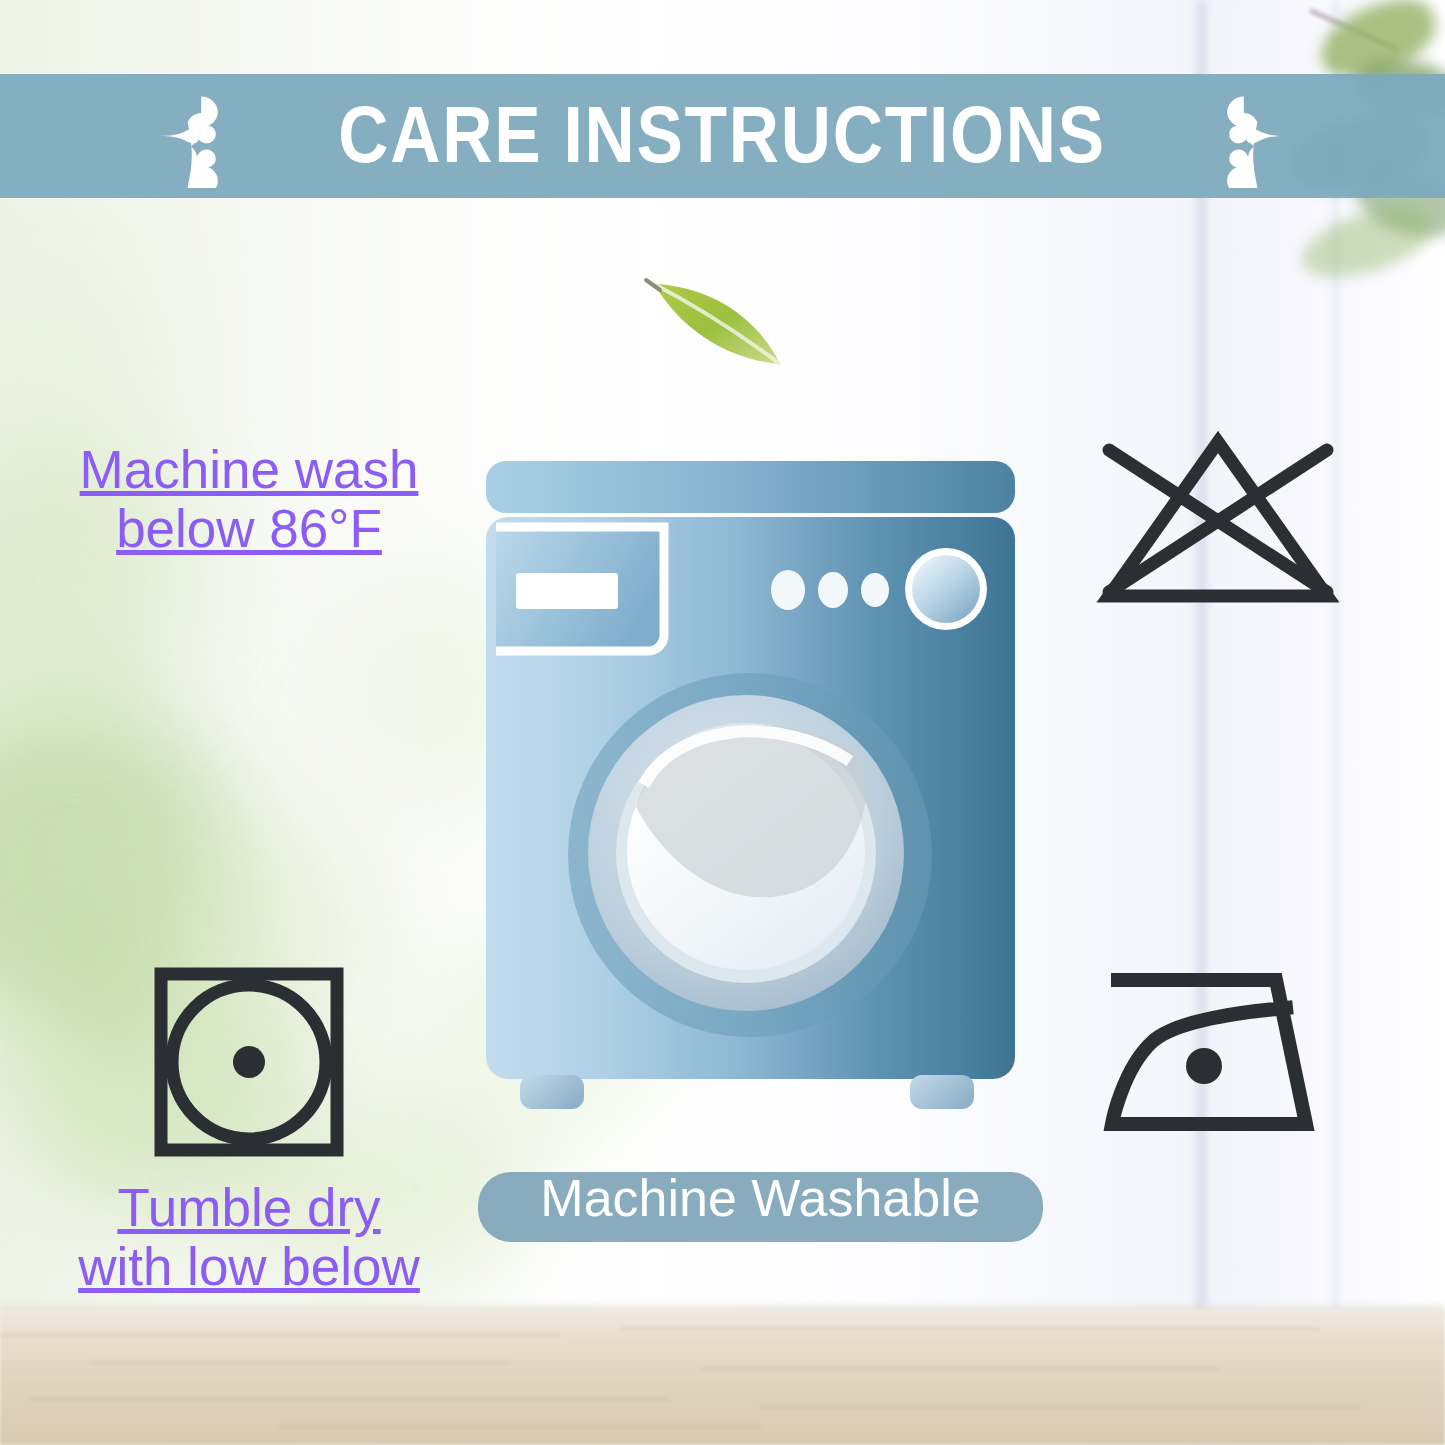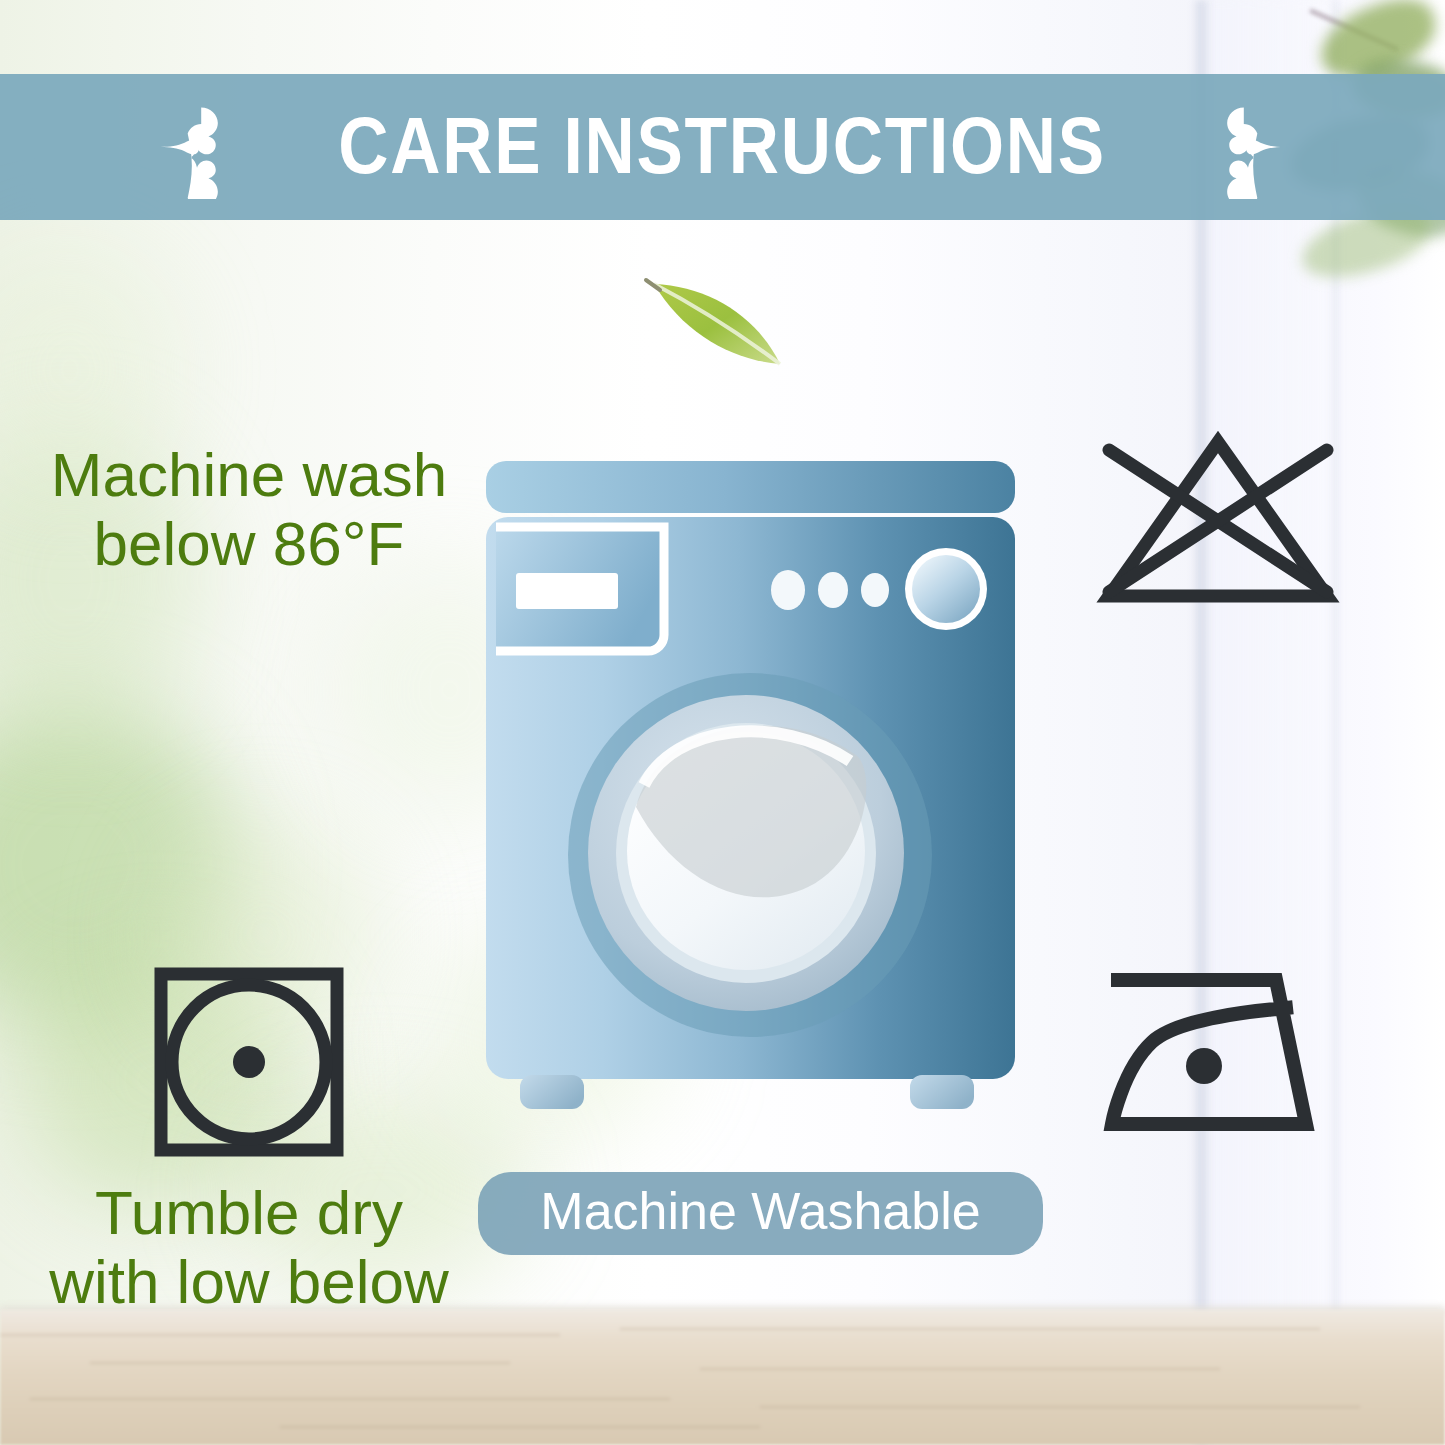--- a/index.html
+++ b/index.html
@@ -87,21 +87,21 @@
     filter:blur(3px);
   }
   .grain {
     position:absolute; height:2px;
     background:rgba(176,156,130,.30);
     filter:blur(1.2px);
   }
 
   
   .banner {
-    position:absolute; left:0; top:74px; width:100%; height:146px;
+    position:absolute; left:0; top:74px; width:100%; height:124px;
     background:rgba(124,169,188,.93);
     z-index:3;
     display:flex; align-items:center; justify-content:center; gap:38px;
   }
   .banner-title {
     color:#ffffff;
     font-size:79px;
     font-weight:700;
     letter-spacing:2px;
     line-height:1;
@@ -113,40 +113,41 @@
   .fleur { width:104px; height:104px; flex:none; }
 
   
   .floating-leaf { position:absolute; left:640px; top:268px; z-index:4; }
 
   
   .cell { position:absolute; z-index:5; text-align:center; }
   .cell .sym { display:flex; align-items:flex-end; justify-content:center; }
   .cell .cap {
     margin-top:16px;
-    color:#4d7c0f;
-    font-size:62px;
+    color:#8b5cf6;
+    font-size:53px;
     line-height:1.12;
     font-weight:400;
     white-space:pre-line;
+    text-decoration:underline;
   }
   #cell-wash   { left:14px;   top:424px;  width:470px; }
   #cell-bleach { left:1000px; top:424px;  width:436px; }
   #cell-dry    { left:14px;   top:962px;  width:470px; }
   #cell-iron   { left:1000px; top:962px;  width:436px; }
 
   
   #machine { position:absolute; left:478px; top:455px; width:545px; height:670px; z-index:5; }
 
   
   .badge {
-    position:absolute; left:478px; top:1172px; width:565px; height:83px;
+    position:absolute; left:478px; top:1172px; width:565px; height:70px;
     background:rgba(126,164,185,.92);
     border-radius:33px;
-    display:flex; align-items:center; justify-content:center;
+    display:flex; justify-content:center;
     z-index:6;
   }
   .badge span {
     color:#ffffff; font-size:52px; font-weight:400; line-height:1;
     padding-bottom:5px;
   }
 </style>
 </head>
 <body>
 

